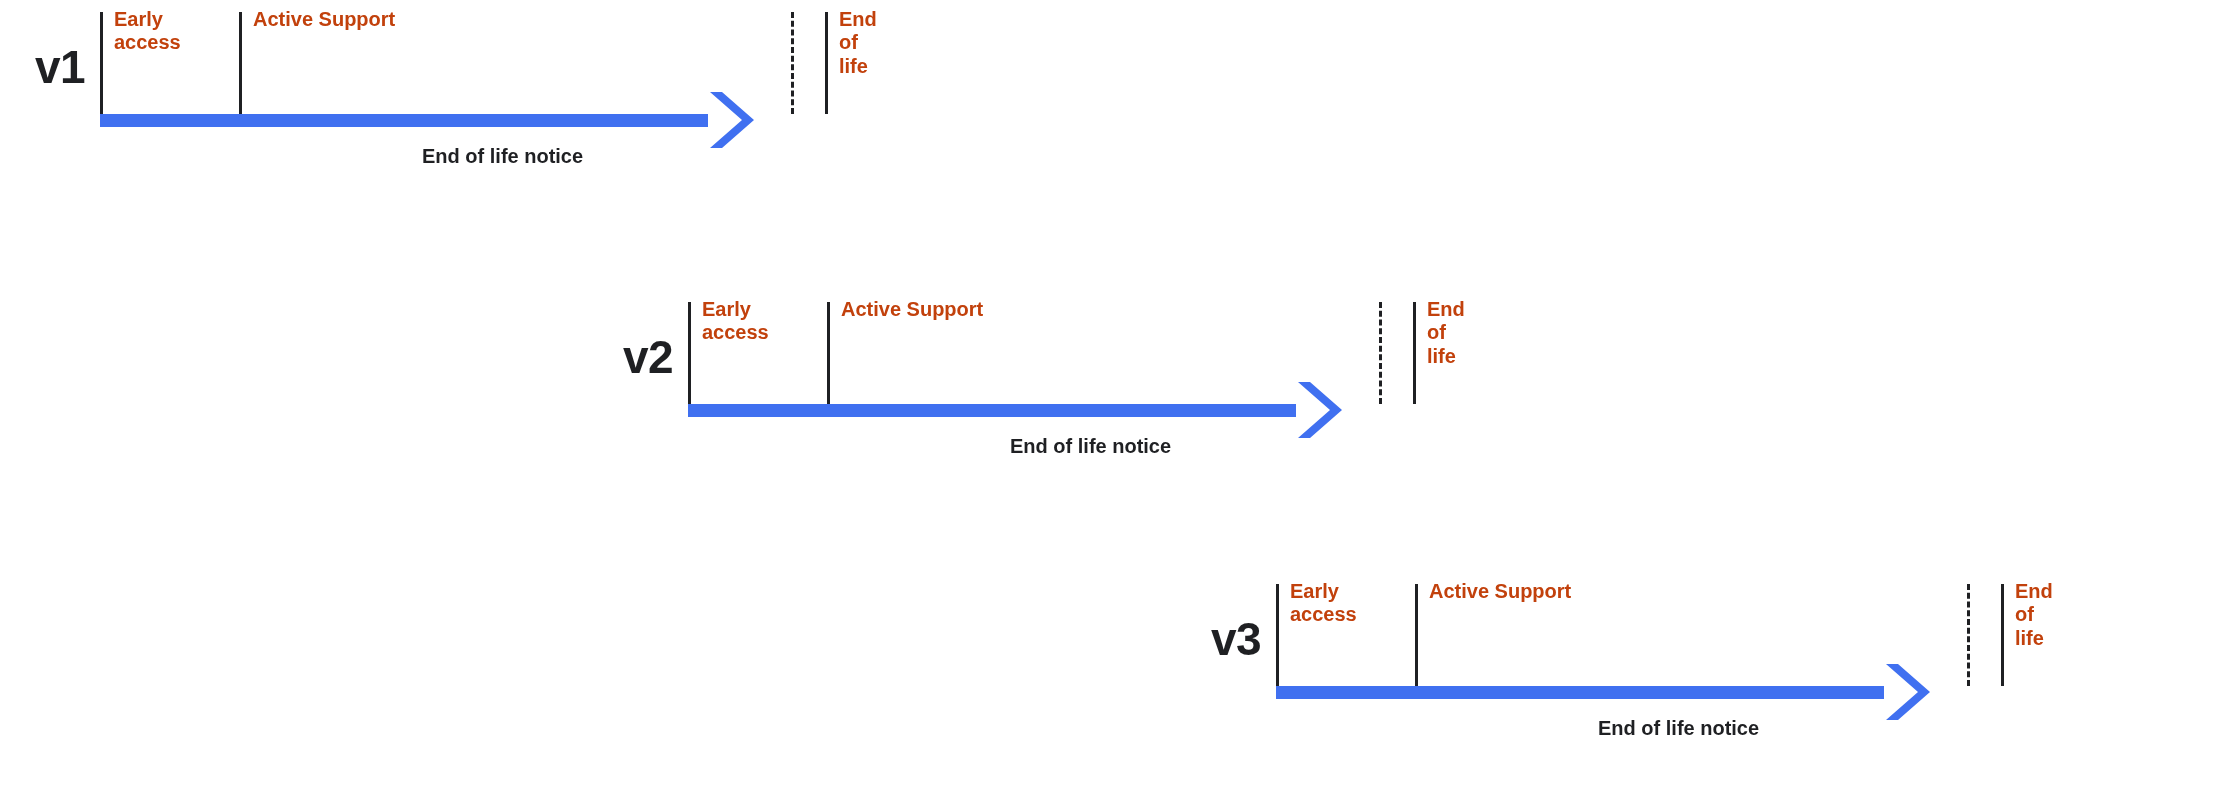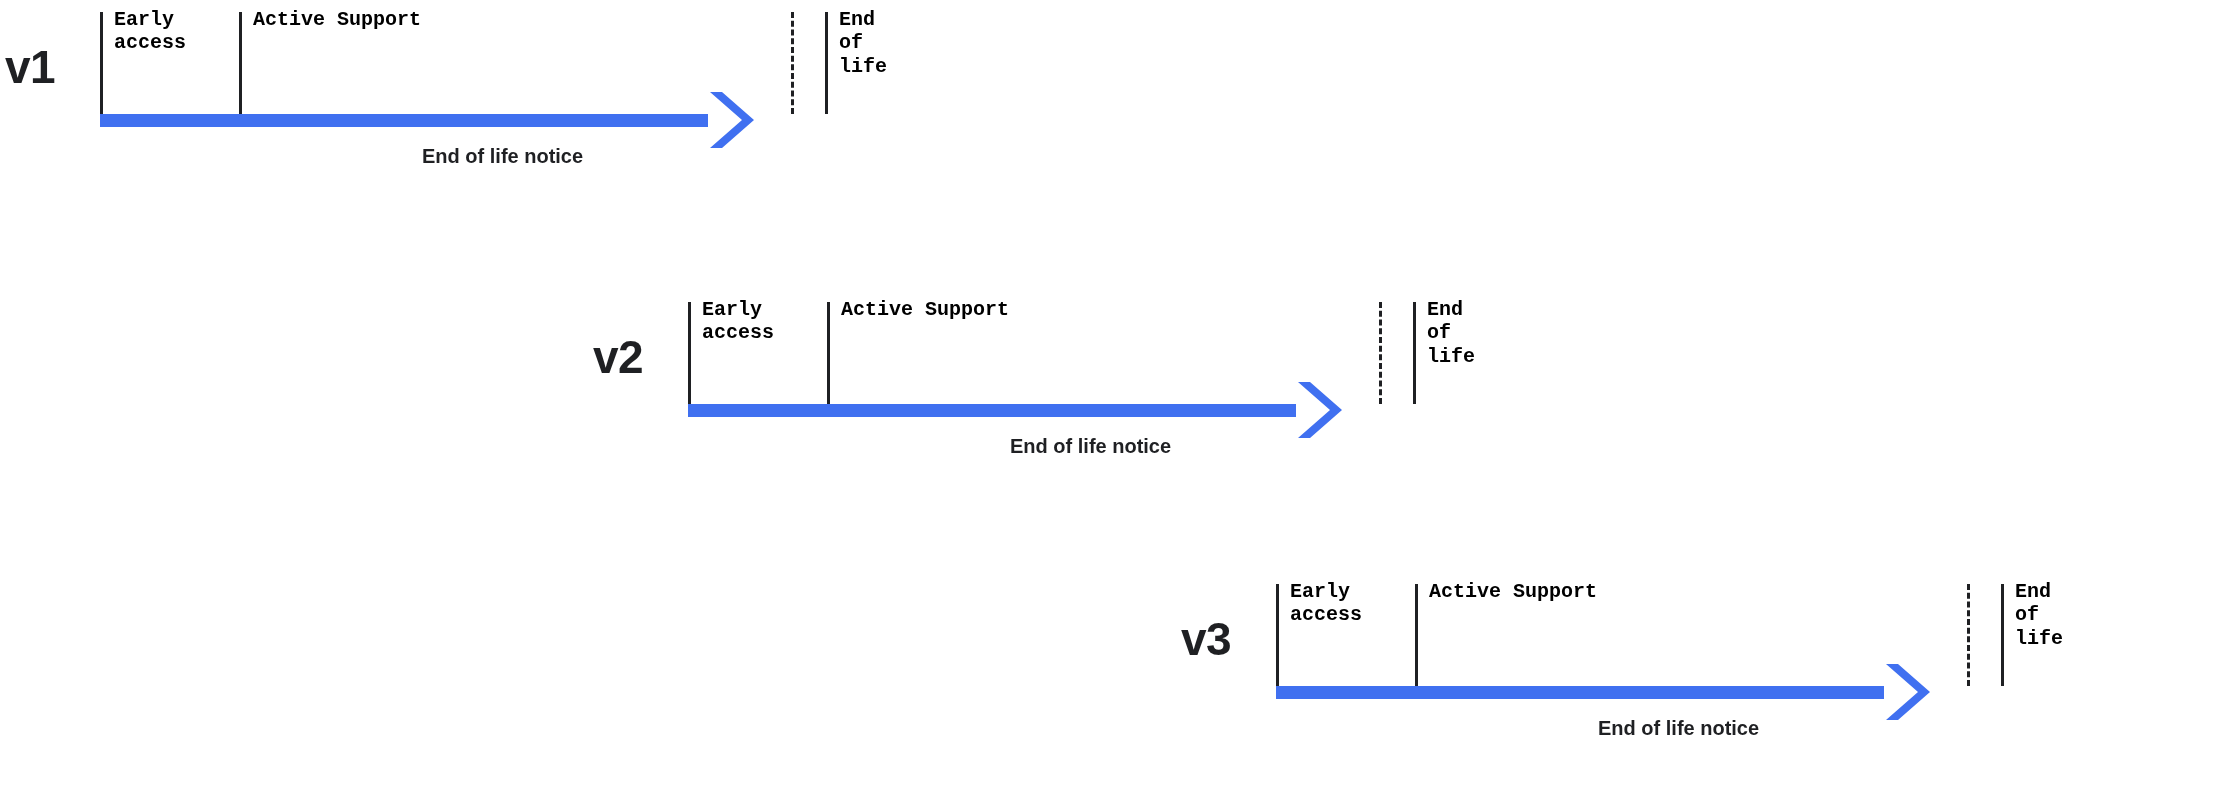--- a/index.html
+++ b/index.html
@@ -23,24 +23,24 @@
 
   
   .timeline-row {
     position: absolute;
     height: 200px;
   }
 
   
   .version-label {
     position: absolute;
-    left: 5px;
+    left: 17px;
     top: 44px;
     width: 86px;
-    text-align: left;
+    text-align: center;
     font-size: 46px;
     font-weight: bold;
     letter-spacing: -0.5px;
     line-height: 1;
     color: #1f2023;
   }
 
   
   .track {
     position: absolute;
@@ -62,23 +62,22 @@
     border-left: 3px dashed #1f2023;
   }
 
   
   .phase-label {
     position: absolute;
     top: 8px;
     font-size: 20px;
     font-weight: bold;
     line-height: 1.17;
-    color: #000000;
+    color: #c2410c;
     white-space: pre-line;
-    font-family: Liberation Mono, monospace;
   }
 
   
   .bar {
     position: absolute;
     top: 114px;
     height: 13px;
     background: #4070f0;
   }
 

